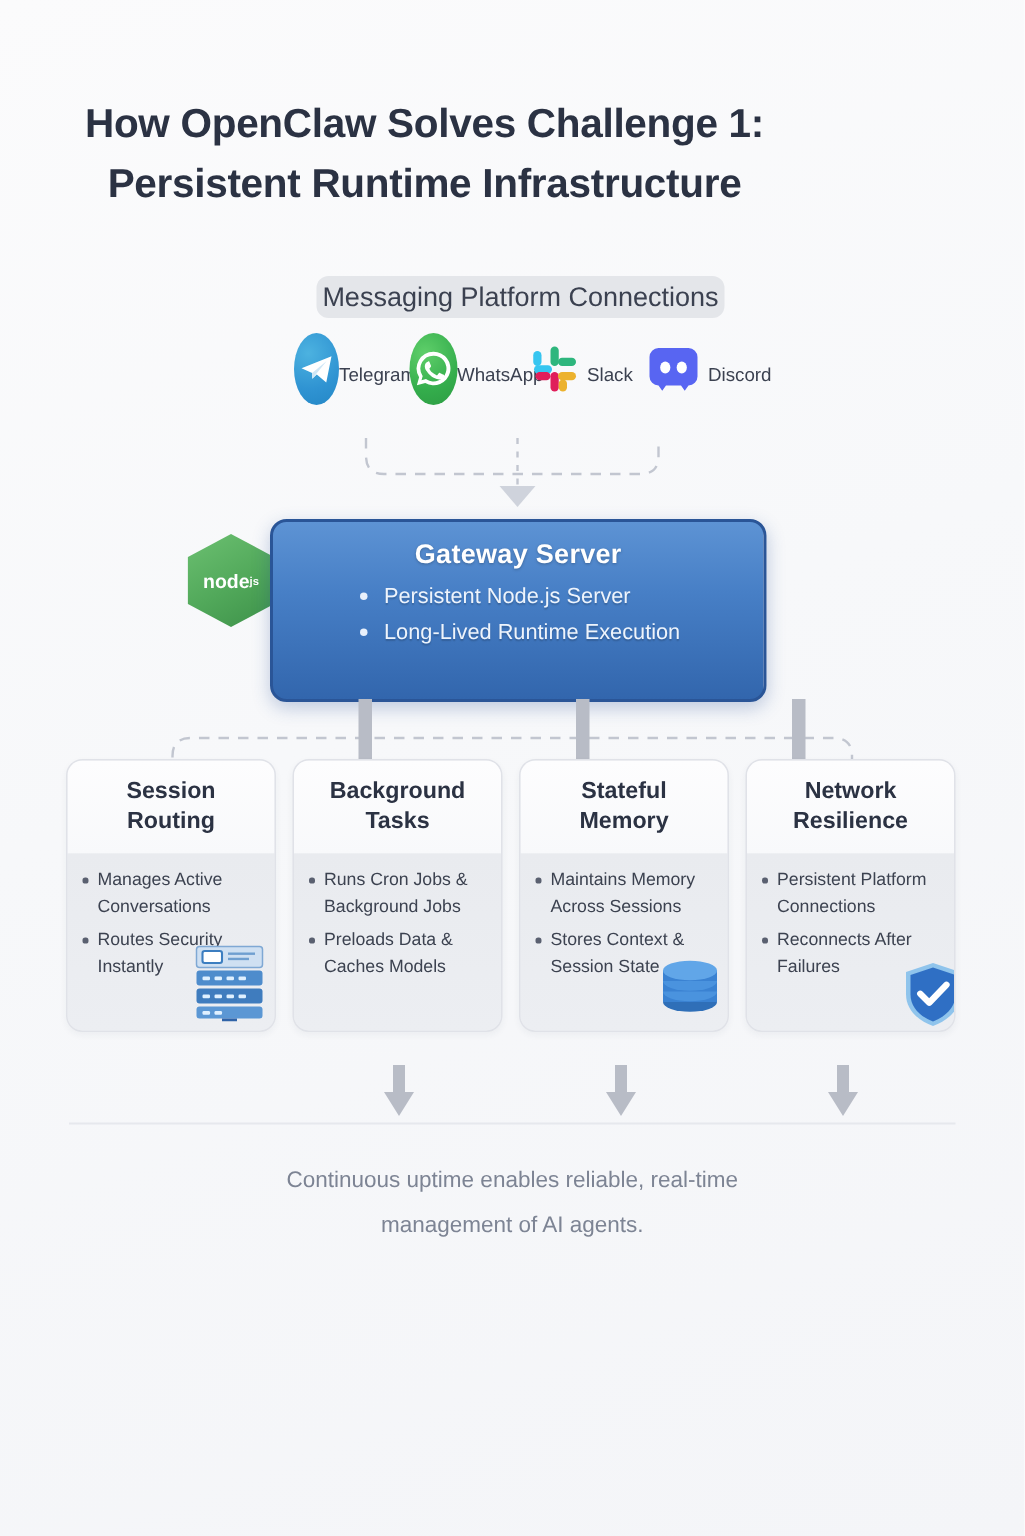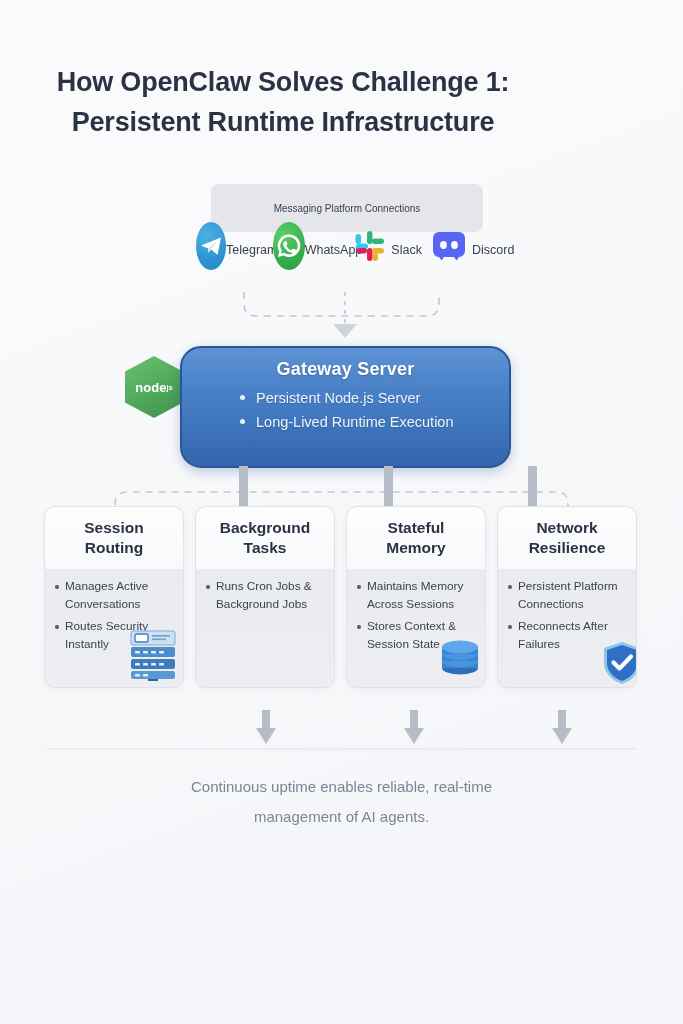--- a/index.html
+++ b/index.html
@@ -29,27 +29,27 @@
     letter-spacing: -0.2px;
     line-height: 40px;
   }
 
   
   .pill {
     position: absolute;
     top: 184px;
     left: 211px;
     width: 272px;
-    height: 48px;
+    height: 28px;
     background: #e4e6ea;
     border-radius: 8px;
     display: flex;
     align-items: center;
     justify-content: center;
-    font-size: 10px;
+    font-size: 18px;
     color: #3b4150;
   }
 
   
   .platforms {
     position: absolute;
     top: 222px;
     left: 196px;
     width: 300px;
     display: flex;
@@ -91,21 +91,21 @@
     height: 56px;
   }
 
   
   .gateway {
     position: absolute;
     top: 346px;
     left: 180px;
     width: 331px;
     height: 122px;
-    border-radius: 21px;
+    border-radius: 11px;
     background: linear-gradient(180deg, #5d93d4 0%, #477fc6 40%, #3266ad 100%);
     border: 2px solid #2a5597;
     box-shadow: 0 4px 12px rgba(40,80,150,0.28);
     padding: 11px 14px 10px 14px;
   }
   .gateway-title {
     text-align: center;
     color: #ffffff;
     font-size: 18px;
     font-weight: 700;
@@ -388,20 +388,21 @@
   <div class="card">
     <div class="card-header">
       <div class="card-title">
         <span>Background</span><br>
         <span>Tasks</span>
       </div>
     </div>
     <div class="card-body">
       <ul class="card-list">
         <li>Runs Cron Jobs &amp; Background Jobs</li>
+        <li>Preloads Data &amp; Caches Models</li>
       </ul>
     </div>
   </div>
 
   <div class="card">
     <div class="card-header">
       <div class="card-title">
         <span>Stateful</span><br>
         <span>Memory</span>
       </div>

